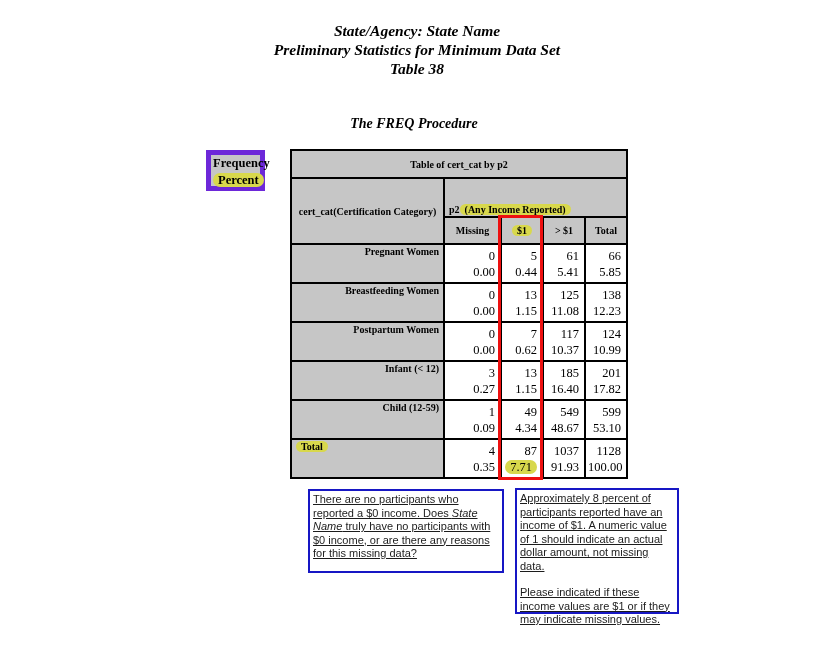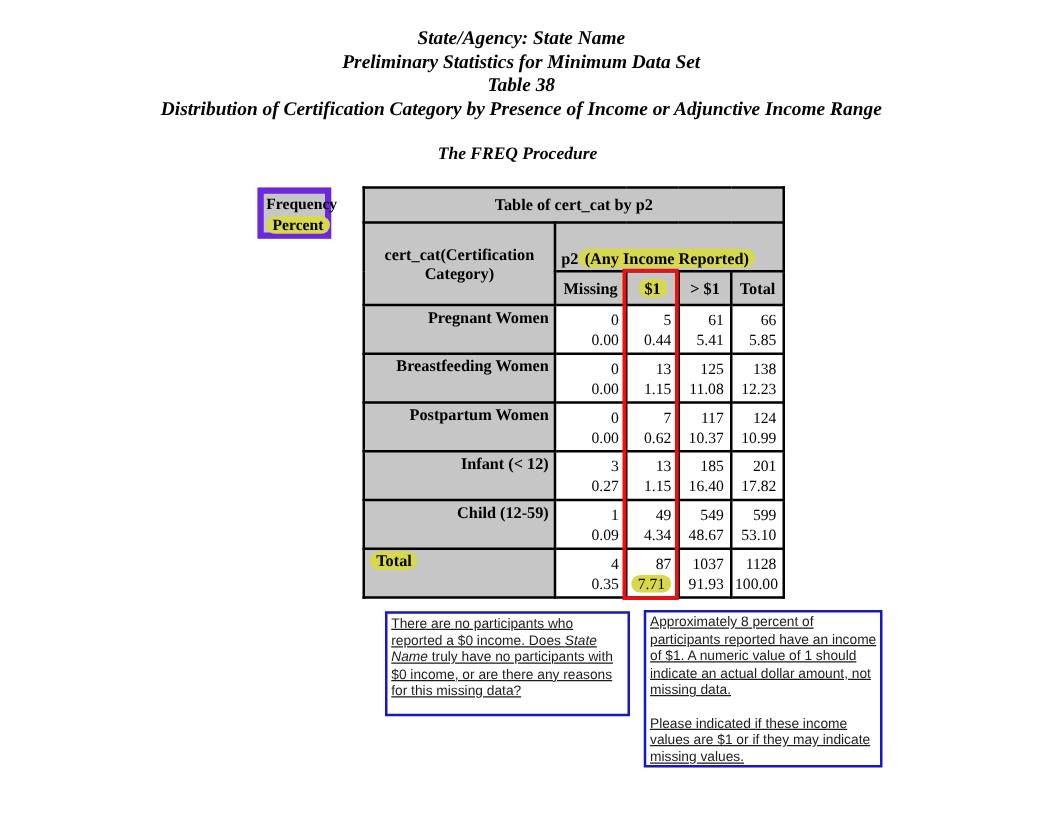--- a/index.html
+++ b/index.html
@@ -48,21 +48,21 @@
 
   
   table.freq {
     position: absolute; left: 290px; top: 149px;
     border-collapse: collapse; table-layout: fixed;
     width: 336px;
   }
   table.freq th, table.freq td { border: 2px solid #000; box-sizing: border-box; }
   table.freq th {
     background: var(--gray);
-    font-size: 13px; font-weight: bold;
+    font-size: 10px; font-weight: bold;
     padding: 1px 4px;
   }
   table.freq td {
     background: #fff;
     font-size: 12.5px; font-weight: normal;
     text-align: right; vertical-align: top;
     padding: 3px 5px 0 2px; line-height: 16px;
   }
   tr.t-title th { height: 28px; text-align: center; }
   th.stub-head { text-align: center; vertical-align: middle; line-height: 15px; }
@@ -84,34 +84,33 @@
   .note {
     position: absolute; box-sizing: border-box;
     border: 2px solid var(--blue);
     background: #fff;
     font-family: "Liberation Sans", sans-serif;
     font-size: 11px; line-height: 13.5px; color: #1c1c1c;
     padding: 2px 3px;
     text-decoration: underline;
   }
   .note1 { left: 308px; top: 489px; width: 196px; height: 84px; }
-  .note2 { left: 515px; top: 488px; width: 191px; height: 126px; }
+  .note2 { left: 515px; top: 488px; width: 164px; height: 126px; }
   .note .para2 { margin-top: 13px; }
   .it { font-style: italic; }
 </style>
 </head>
 <body>
 
 <div class="page">
 
   <div class="titles">
     <div>State/Agency: State Name</div>
     <div>Preliminary Statistics for Minimum Data Set</div>
     <div>Table 38</div>
-    <div>Distribution of Certification Category by Presence of Income or Adjunctive Income Range</div>
   </div>
   <div class="proc-title">The FREQ Procedure</div>
 
   <div class="legend-box">
     <div>Frequency</div>
     <div><span class="hl">Percent</span></div>
   </div>
 
   <table class="freq">
     <colgroup>

